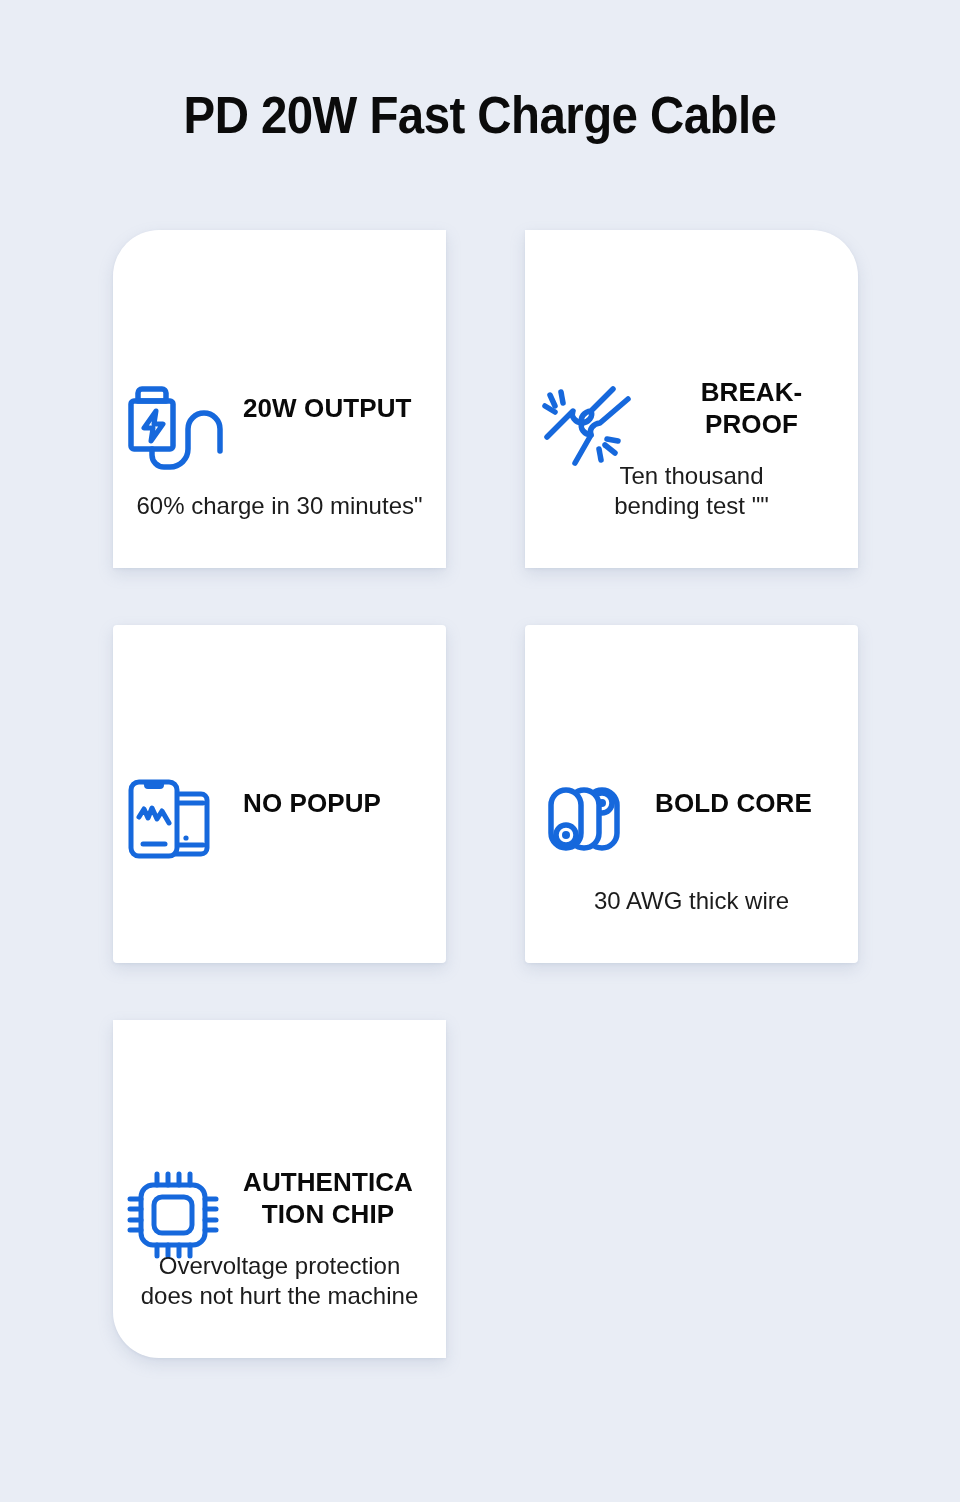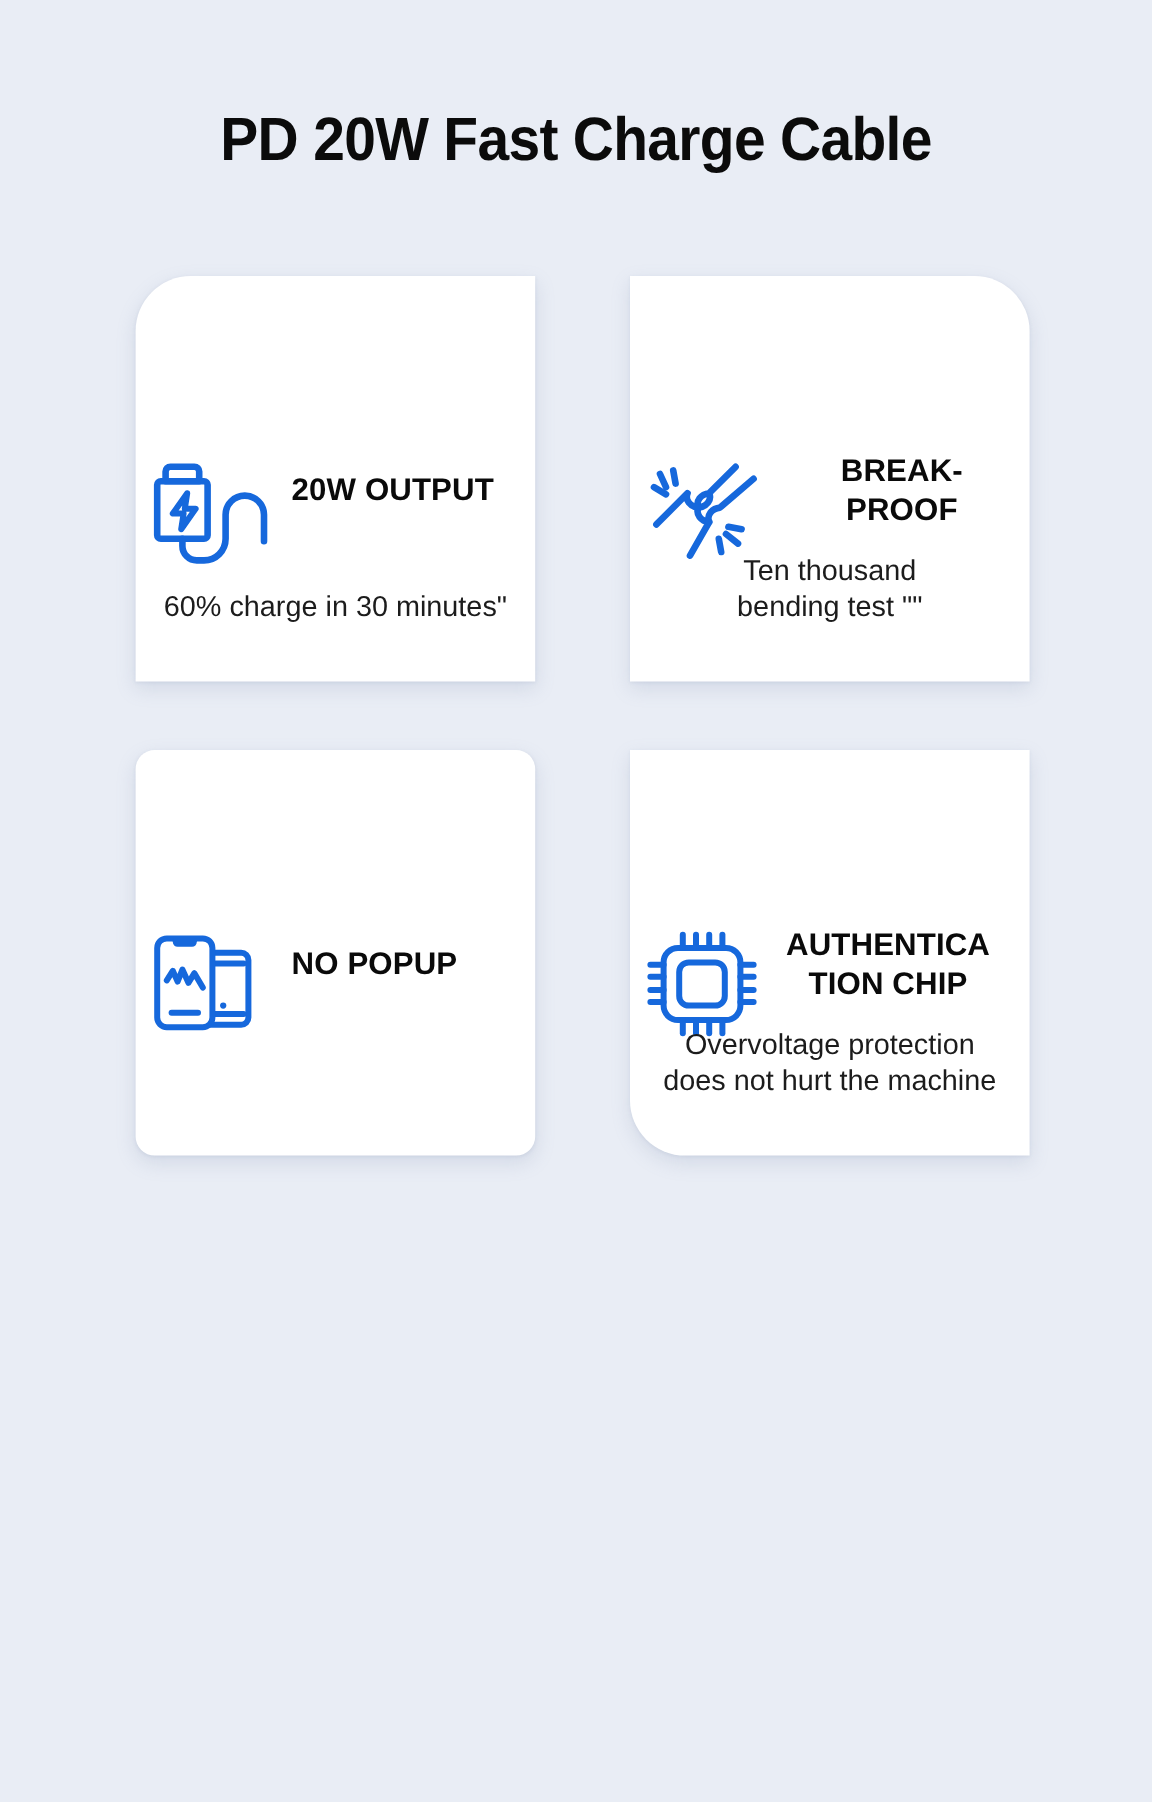--- a/index.html
+++ b/index.html
@@ -54,21 +54,21 @@
     background: #ffffff;
     display: flex;
     align-items: center;
     box-shadow: 0 6px 16px rgba(125, 140, 175, 0.20),
                 0 1px 3px rgba(125, 140, 175, 0.12);
   }
 
   
   .card.r-tl { border-radius: 46px 0 0 0; }
   .card.r-tr { border-radius: 0 46px 0 0; }
-  .card.r-all { border-radius: 16px; }
+  .card.r-all { border-radius: 4px; }
   .card.r-bl { border-radius: 0 0 0 46px; }
   .card.r-br { border-radius: 0 0 46px 0; }
 
   .card-icon {
     margin-top: 52px;
     height: 104px;
     display: flex;
     align-items: center;
     justify-content: center;
   }
@@ -151,20 +151,35 @@
           <circle cx="73" cy="68" r="2.6" fill="#1668dc" stroke="none"></circle>
           <rect x="18" y="12" width="46" height="74" rx="8" fill="#ffffff"></rect>
           <path d="M33 12 h16 a2 2 0 0 1 2 3 a4 4 0 0 1 -4 4 h-12 a4 4 0 0 1 -4 -4 a2 2 0 0 1 2 -3 z" fill="#1668dc" stroke="none"></path>
           <path d="M26 47 L31 39 L35 48 L39 38 L44 49 L49 41 L56 53" stroke-width="5"></path>
           <path d="M30 74 h22" stroke-width="5"></path>
         </svg>
       </div>
       <div class="card-title">NO POPUP</div>
     </div>
 
+    <div class="card r-all">
+      <div class="card-icon">
+        <svg width="120" height="100" viewBox="0 0 120 100" fill="none" stroke="#1668dc" stroke-width="5.5" stroke-linecap="round" stroke-linejoin="round">
+          <rect x="62" y="20" width="30" height="58" rx="15" fill="#ffffff"></rect>
+          <circle cx="77" cy="33" r="10" fill="#ffffff"></circle>
+          <circle cx="77" cy="33" r="4" fill="#1668dc" stroke="none"></circle>
+          <rect x="44" y="20" width="30" height="58" rx="15" fill="#ffffff"></rect>
+          <rect x="26" y="20" width="30" height="58" rx="15" fill="#ffffff"></rect>
+          <circle cx="41" cy="65" r="10" fill="#ffffff"></circle>
+          <circle cx="41" cy="65" r="4" fill="#1668dc" stroke="none"></circle>
+        </svg>
+      </div>
+      <div class="card-title">BOLD CORE</div>
+      <div class="card-sub">30 AWG thick wire</div>
+    </div>
 
     <div class="card r-bl two-line">
       <div class="card-icon">
         <svg width="120" height="104" viewBox="0 0 120 104" fill="none" stroke="#1668dc" stroke-width="5" stroke-linecap="round" stroke-linejoin="round">
           <rect x="28" y="22" width="64" height="60" rx="12"></rect>
           <rect x="41" y="34" width="38" height="36" rx="8"></rect>
           <path d="M44 22 V11"></path>
             <path d="M55 22 V11"></path>
             <path d="M66 22 V11"></path>
             <path d="M77 22 V11"></path>

